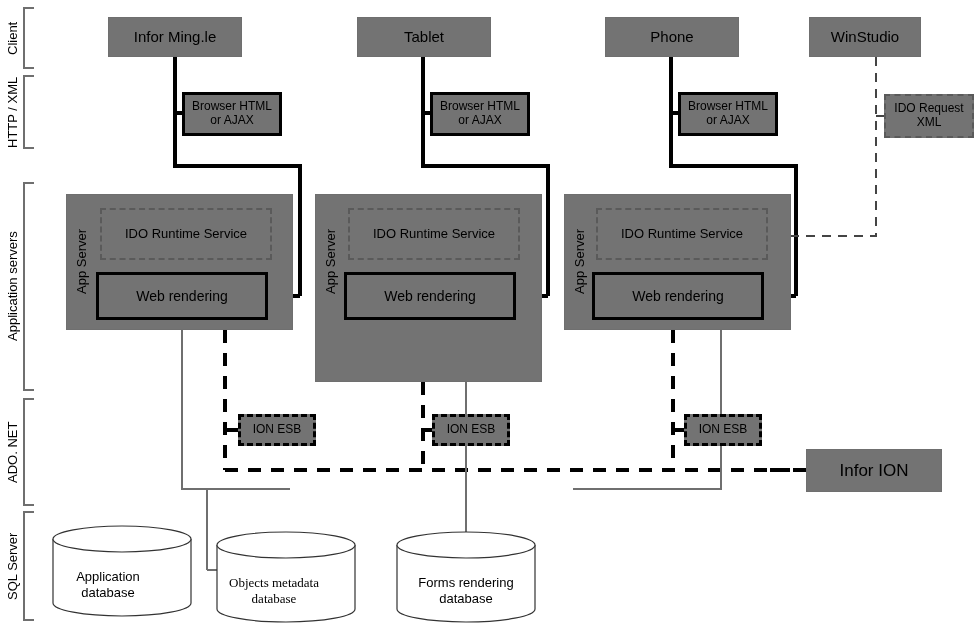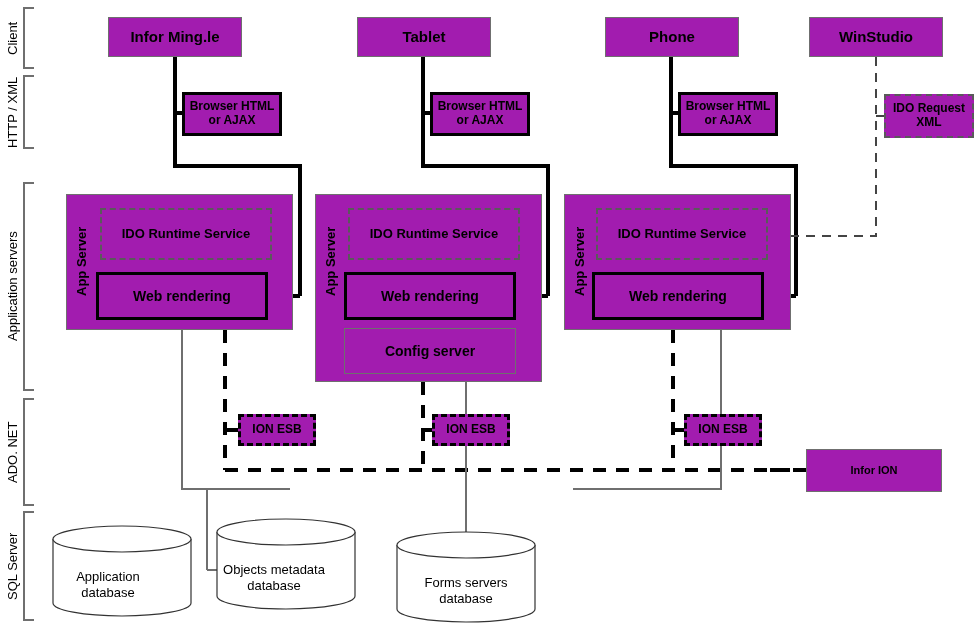--- a/index.html
+++ b/index.html
@@ -1,20 +1,20 @@
 <!DOCTYPE html>
 <html><head>
 <meta charset="utf-8">
 <style>
   html,body{margin:0;padding:0;background:#ffffff;}
   body{font-family:"Liberation Sans","DejaVu Sans",sans-serif;}
   #stage{position:relative;width:976px;height:628px;background:#fff;overflow:hidden;}
   #wires{position:absolute;left:0;top:0;width:976px;height:628px;}
   .node{position:absolute;box-sizing:border-box;display:flex;align-items:center;justify-content:center;
-        text-align:center;background:#a21caf;color:#000;line-height:1.15;font-weight:bold;}
+        text-align:center;background:#737373;color:#000;line-height:1.15;}
   .solid-thin{border:1px solid #6f6f6f;}
   .solid-thick{border:3px solid #000000;}
   .dash-thin{border:2px dashed #5a5a5a;}
   .dash-thick{border:3px dashed #000;}
   .lbl-vert{position:absolute;writing-mode:vertical-rl;transform:rotate(180deg);
             display:flex;align-items:center;justify-content:center;color:#000;}
   .appserver-tag{position:absolute;writing-mode:vertical-rl;transform:rotate(180deg);
                  display:flex;align-items:center;justify-content:center;color:#000;}
   .cyl{position:absolute;}
   .cyl svg{display:block;}
@@ -117,21 +117,21 @@
 
   <div class="lbl-vert" style="left:2px;top:8px;width:20px;height:60px;font-size:13px;">Client</div>
   <div class="lbl-vert" style="left:2px;top:76px;width:20px;height:72px;font-size:13px;">HTTP / XML</div>
   <div class="lbl-vert" style="left:2px;top:183px;width:20px;height:207px;font-size:13px;">Application servers</div>
   <div class="lbl-vert" style="left:2px;top:399px;width:20px;height:106px;font-size:13px;">ADO. NET</div>
   <div class="lbl-vert" style="left:2px;top:512px;width:20px;height:108px;font-size:13px;">SQL Server</div>
 
   <div class="node solid-thin" style="left:108px;top:17px;width:134px;height:40px;font-size:15px;">Infor Ming.le</div>
   <div class="node solid-thin" style="left:357px;top:17px;width:134px;height:40px;font-size:15px;">Tablet</div>
   <div class="node solid-thin" style="left:605px;top:17px;width:134px;height:40px;font-size:15px;">Phone</div>
-  <div class="node solid-thin" style="left:809px;top:17px;width:134px;height:40px;font-size:15px;">WinStudio</div>
+  <div class="node solid-thin" style="left:809px;top:17px;width:112px;height:40px;font-size:15px;">WinStudio</div>
 
   <div class="node solid-thick" style="left:182px;top:92px;width:100px;height:44px;font-size:12px;flex-direction:column;">
     <span>Browser HTML</span>
     <span>or AJAX</span>
   </div>
   <div class="node solid-thick" style="left:430px;top:92px;width:100px;height:44px;font-size:12px;flex-direction:column;">
     <span>Browser HTML</span>
     <span>or AJAX</span>
   </div>
   <div class="node solid-thick" style="left:678px;top:92px;width:100px;height:44px;font-size:12px;flex-direction:column;">
@@ -147,60 +147,59 @@
     <span class="appserver-tag" style="left:6px;top:14px;width:18px;height:105px;font-size:13px;">App Server</span>
   </div>
   <div class="node dash-thin" style="left:100px;top:208px;width:172px;height:52px;font-size:13px;">IDO Runtime Service</div>
   <div class="node solid-thick" style="left:96px;top:272px;width:172px;height:48px;font-size:14px;">Web rendering</div>
 
   <div class="node solid-thin" style="left:315px;top:194px;width:227px;height:188px;display:block;">
     <span class="appserver-tag" style="left:6px;top:14px;width:18px;height:105px;font-size:13px;">App Server</span>
   </div>
   <div class="node dash-thin" style="left:348px;top:208px;width:172px;height:52px;font-size:13px;">IDO Runtime Service</div>
   <div class="node solid-thick" style="left:344px;top:272px;width:172px;height:48px;font-size:14px;">Web rendering</div>
-  <div class="node solid-thin" style="left:344px;top:328px;width:172px;height:46px;font-size:14px;">Config server</div>
 
   <div class="node solid-thin" style="left:564px;top:194px;width:227px;height:136px;display:block;">
     <span class="appserver-tag" style="left:6px;top:14px;width:18px;height:105px;font-size:13px;">App Server</span>
   </div>
   <div class="node dash-thin" style="left:596px;top:208px;width:172px;height:52px;font-size:13px;">IDO Runtime Service</div>
   <div class="node solid-thick" style="left:592px;top:272px;width:172px;height:48px;font-size:14px;">Web rendering</div>
 
   <div class="node dash-thick" style="left:238px;top:414px;width:78px;height:32px;font-size:12px;">ION ESB</div>
   <div class="node dash-thick" style="left:432px;top:414px;width:78px;height:32px;font-size:12px;">ION ESB</div>
   <div class="node dash-thick" style="left:684px;top:414px;width:78px;height:32px;font-size:12px;">ION ESB</div>
 
-  <div class="node solid-thin" style="left:806px;top:449px;width:136px;height:43px;font-size:11px;">Infor ION</div>
+  <div class="node solid-thin" style="left:806px;top:449px;width:136px;height:43px;font-size:17px;">Infor ION</div>
 
   <div class="cyl" style="left:52px;top:525px;width:112px;height:92px;">
     <svg width="140" height="92" viewBox="0 0 140 92" xmlns="http://www.w3.org/2000/svg">
       <path d="M1 14 L1 78 A69 13 0 0 0 139 78 L139 14" fill="#fff" stroke="#333" stroke-width="1.2"></path>
       <ellipse cx="70" cy="14" rx="69" ry="13" fill="#fff" stroke="#333" stroke-width="1.2"></ellipse>
     </svg>
     <div class="cyl-txt" style="font-size:13px;padding-top:14px;">
       <span>Application</span>
       <span>database</span>
     </div>
   </div>
 
-  <div class="cyl" style="left:216px;top:518px;width:116px;height:92px;">
+  <div class="cyl" style="left:216px;top:531px;width:116px;height:92px;font-family:Liberation Serif, serif;">
     <svg width="140" height="92" viewBox="0 0 140 92" xmlns="http://www.w3.org/2000/svg">
       <path d="M1 14 L1 78 A69 13 0 0 0 139 78 L139 14" fill="#fff" stroke="#333" stroke-width="1.2"></path>
       <ellipse cx="70" cy="14" rx="69" ry="13" fill="#fff" stroke="#333" stroke-width="1.2"></ellipse>
     </svg>
     <div class="cyl-txt" style="font-size:13px;padding-top:14px;">
       <span>Objects metadata</span>
       <span>database</span>
     </div>
   </div>
 
   <div class="cyl" style="left:396px;top:531px;width:140px;height:92px;">
     <svg width="140" height="92" viewBox="0 0 140 92" xmlns="http://www.w3.org/2000/svg">
       <path d="M1 14 L1 78 A69 13 0 0 0 139 78 L139 14" fill="#fff" stroke="#333" stroke-width="1.2"></path>
       <ellipse cx="70" cy="14" rx="69" ry="13" fill="#fff" stroke="#333" stroke-width="1.2"></ellipse>
     </svg>
     <div class="cyl-txt" style="font-size:13px;padding-top:14px;">
-      <span>Forms servers</span>
+      <span>Forms rendering</span>
       <span>database</span>
     </div>
   </div>
 
 </div>
 
 </body></html>

